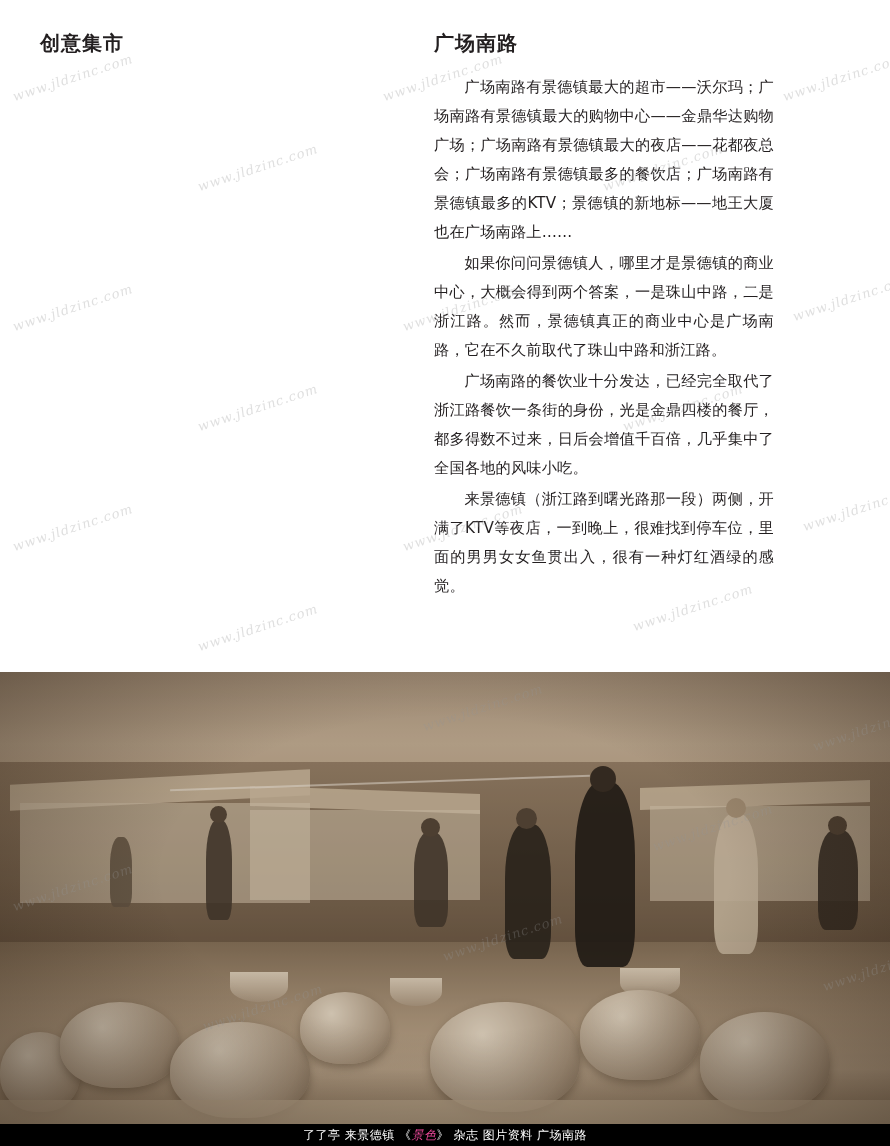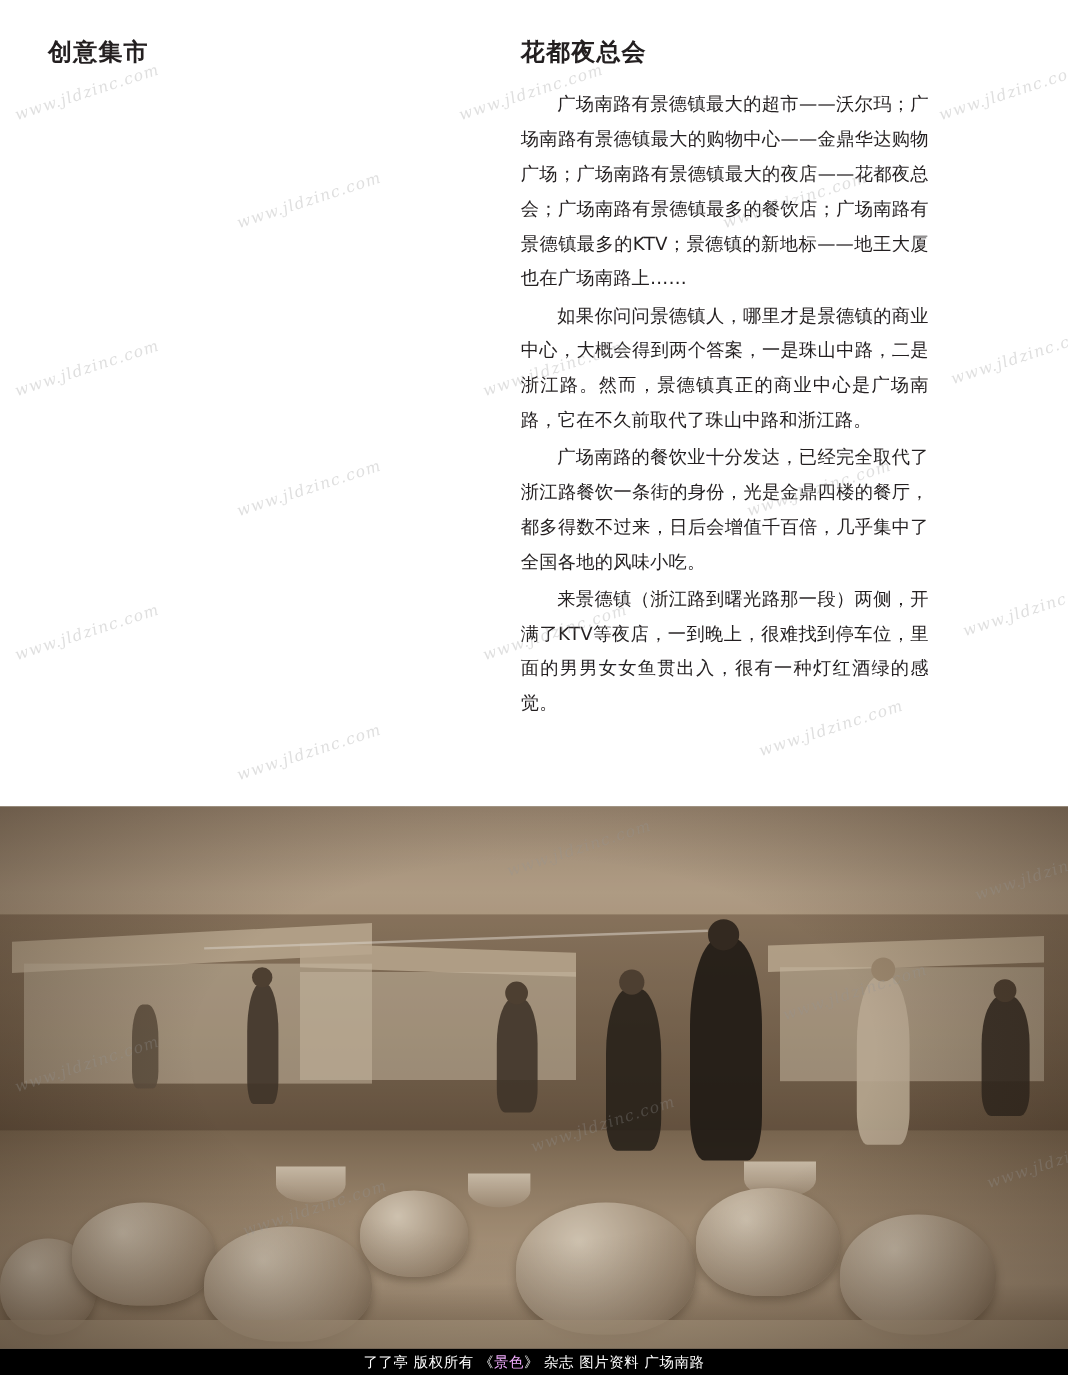--- a/index.html
+++ b/index.html
@@ -206,21 +206,21 @@
 </head>
 <body>
 
 <div class="text-area">
 
   <div class="column col-left">
     <h2 class="sec-title">创意集市</h2>
   </div>
 
   <div class="column col-right">
-    <h2 class="sec-title">花都夜总会</h2>
+    <h2 class="sec-title">广场南路</h2>
     <p class="para">广场南路有景德镇最大的超市——沃尔玛；广场南路有景德镇最大的购物中心——金鼎华达购物广场；广场南路有景德镇最大的夜店——花都夜总会；广场南路有景德镇最多的餐饮店；广场南路有景德镇最多的KTV；景德镇的新地标——地王大厦也在广场南路上……</p>
     <p class="para">如果你问问景德镇人，哪里才是景德镇的商业中心，大概会得到两个答案，一是珠山中路，二是浙江路。然而，景德镇真正的商业中心是广场南路，它在不久前取代了珠山中路和浙江路。</p>
     <p class="para">广场南路的餐饮业十分发达，已经完全取代了浙江路餐饮一条街的身份，光是金鼎四楼的餐厅，都多得数不过来，日后会增值千百倍，几乎集中了全国各地的风味小吃。</p>
     <p class="para">来景德镇（浙江路到曙光路那一段）两侧，开满了KTV等夜店，一到晚上，很难找到停车位，里面的男男女女鱼贯出入，很有一种灯红酒绿的感觉。</p>
   </div>
 
 </div>
 
 <div class="photo">
   <div class="photo-sky"></div>
@@ -286,15 +286,15 @@
     <span class="wm" style="left: 650px; top: 820px;">www.jldzinc.com</span>
     <span class="wm" style="left: 780px; top: 70px;">www.jldzinc.com</span>
     <span class="wm" style="left: 790px; top: 290px;">www.jldzinc.com</span>
     <span class="wm" style="left: 800px; top: 500px;">www.jldzinc.com</span>
     <span class="wm" style="left: 810px; top: 720px;">www.jldzinc.com</span>
     <span class="wm" style="left: 820px; top: 960px;">www.jldzinc.com</span>
   </div>
 
 <div class="footer-bar">
   <div class="footer-text">
-    <span>了了亭 版权所有 《</span><span class="hl" style="color: #f0abfc;">景色</span><span>》 杂志 图片资料 广场南路</span>
+    <span>了了亭 来景德镇 《</span><span class="hl" style="color: #ec4899; font-style: italic;">景色</span><span>》 杂志 图片资料 广场南路</span>
   </div>
 </div>
 
 </body></html>

